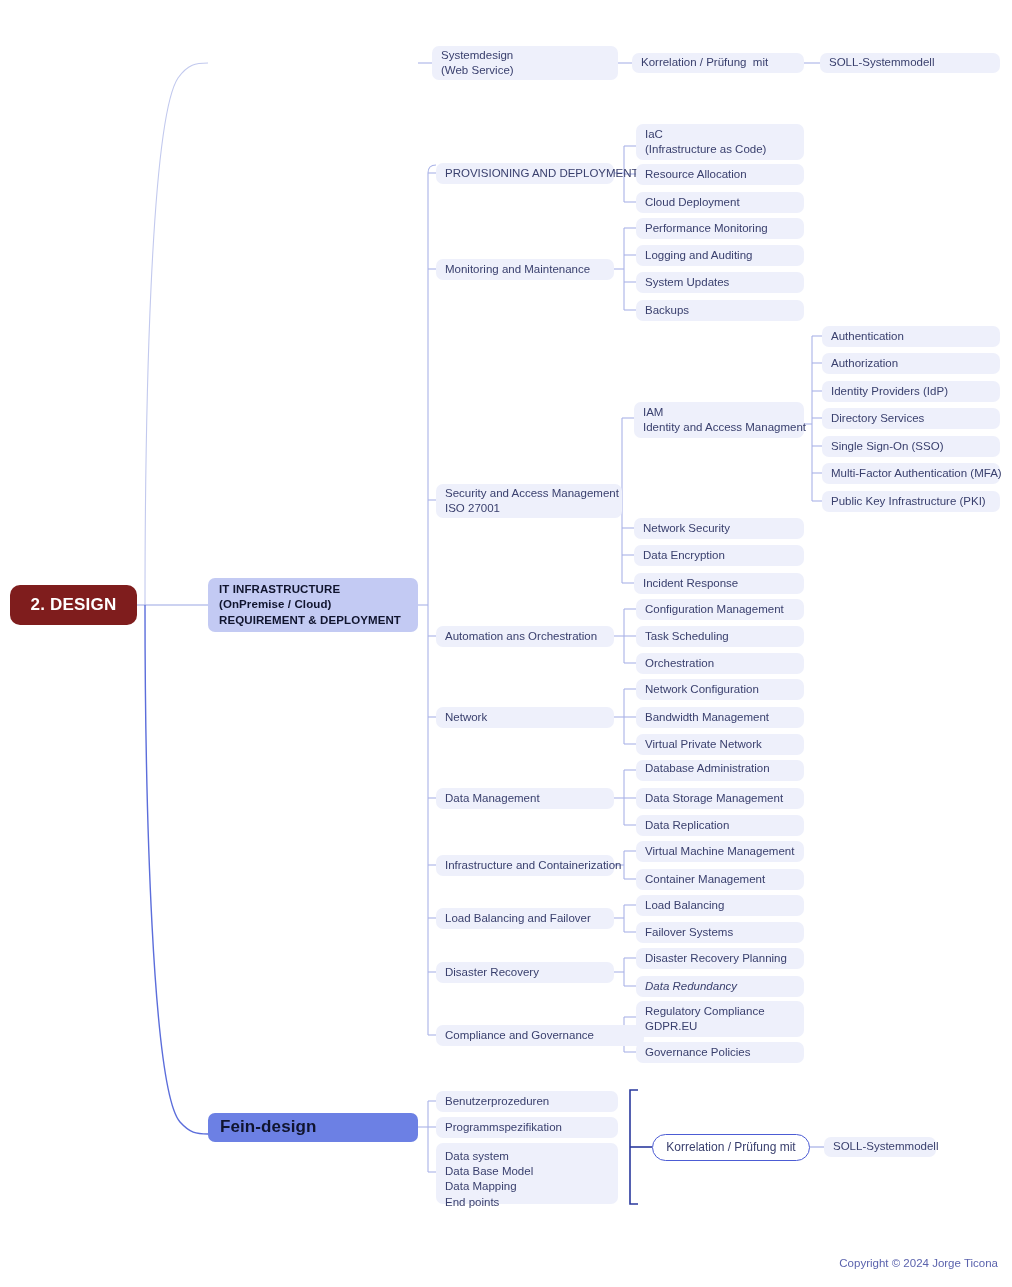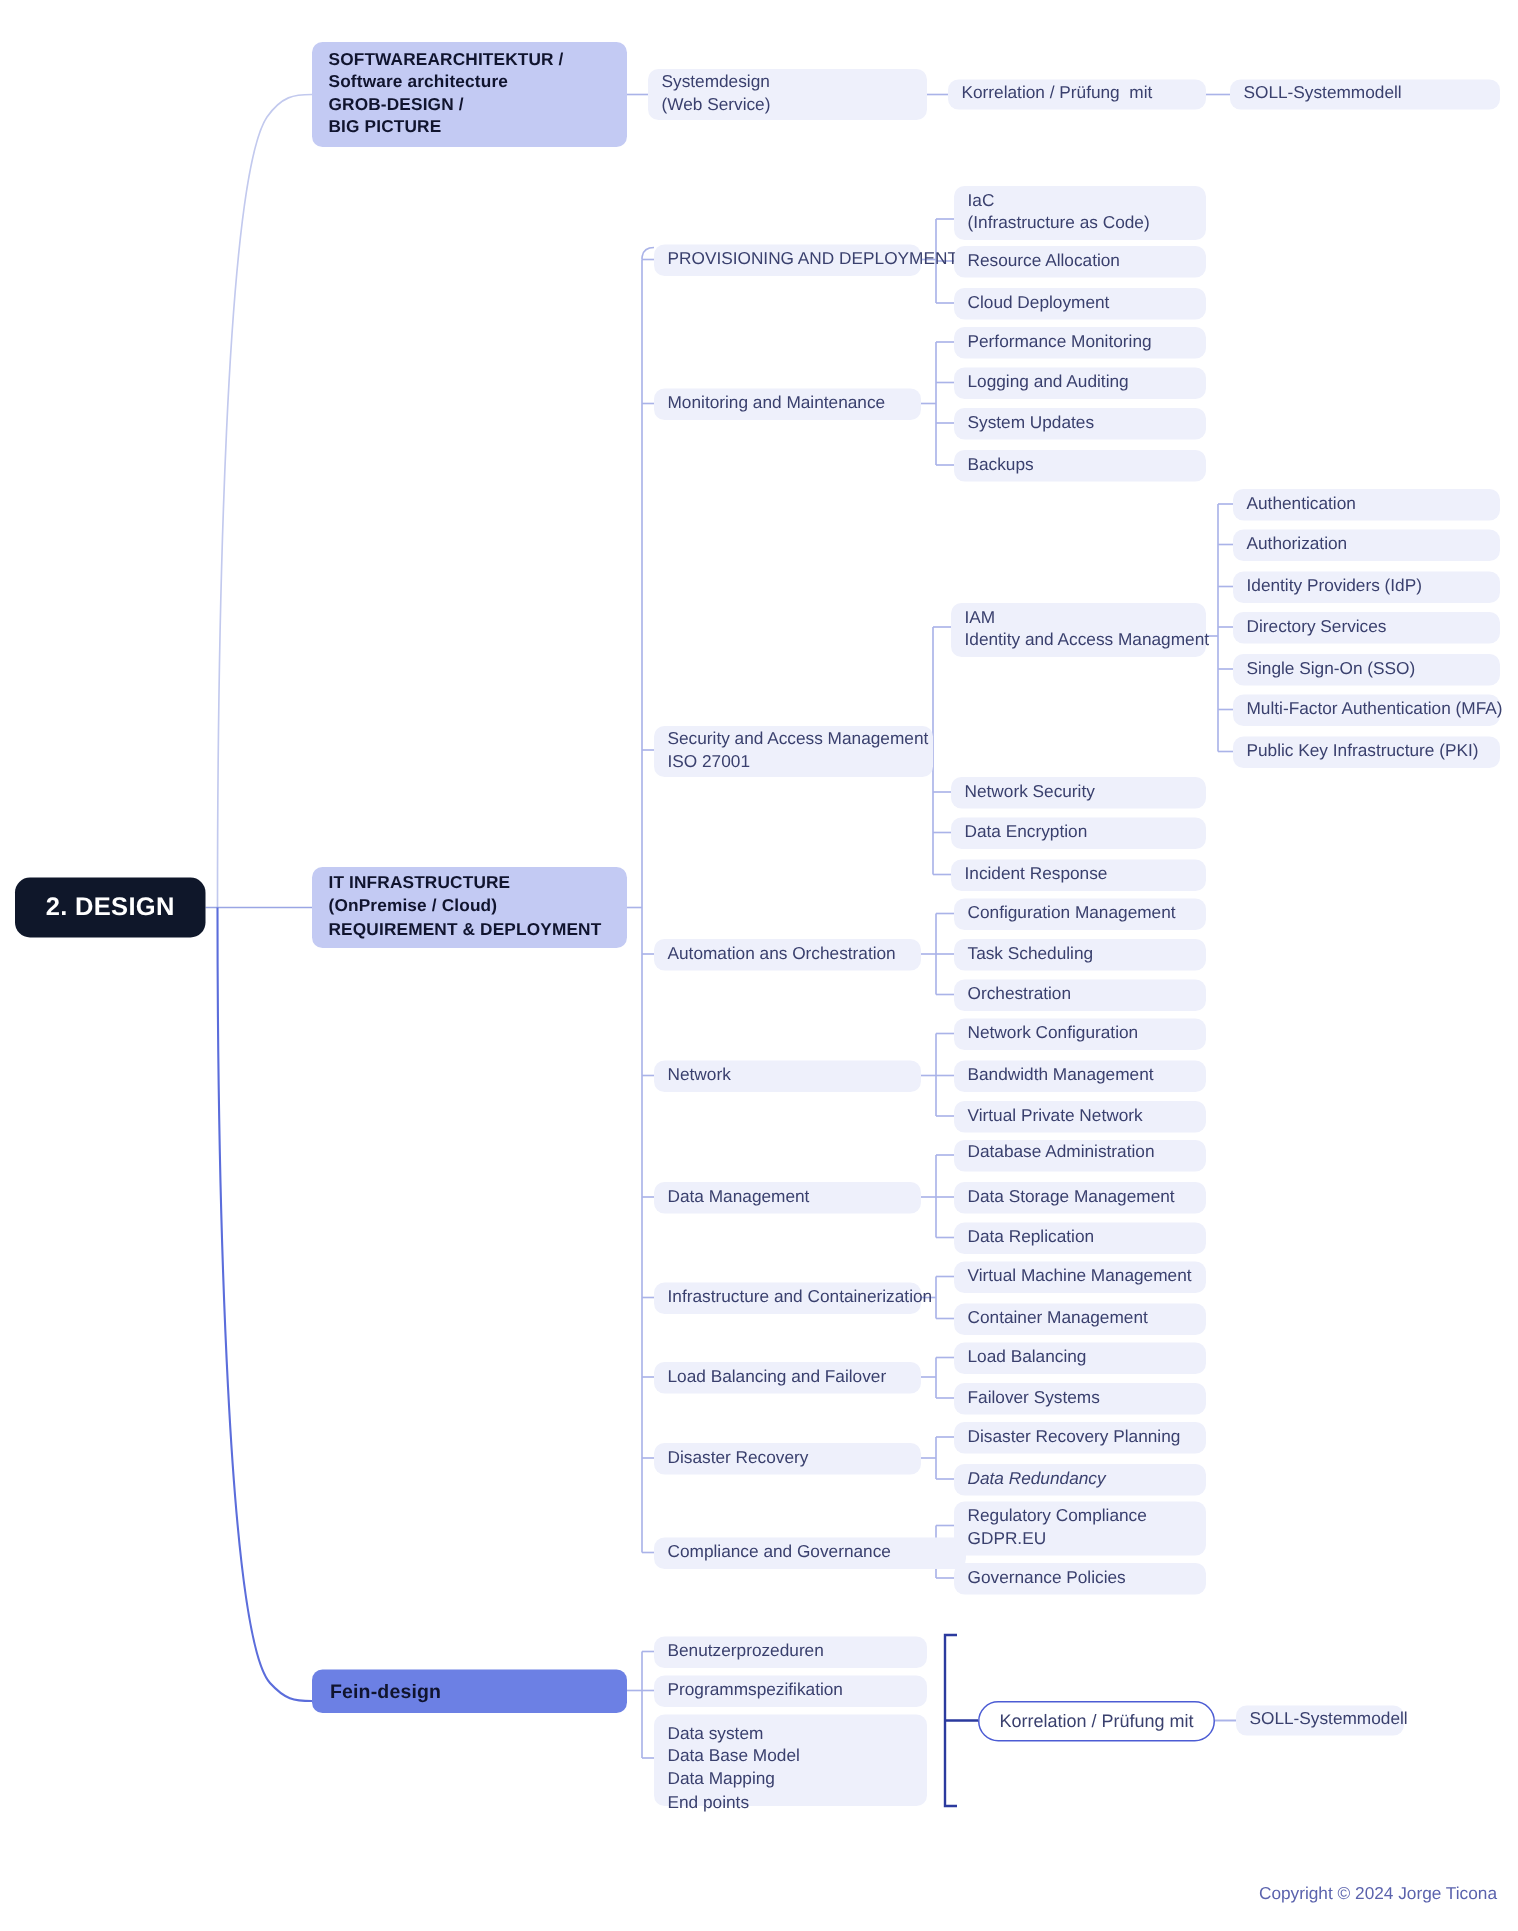--- a/index.html
+++ b/index.html
@@ -25,42 +25,42 @@
     position:absolute;
     box-sizing:border-box;
     display:flex;
     align-items:center;
     border-radius:8px;
     white-space:pre;
     line-height:1.32;
   }
   
   .root{
-    background:#0f172a;
+    background:#7f1d1d;
     color:#ffffff;
     font-weight:bold;
     font-size:17px;
     border-radius:10px;
     justify-content:center;
     letter-spacing:.2px;
   }
   
   .l1{
     background:#c3caf3;
     color:#10142e;
     font-weight:bold;
     font-size:11.5px;
     padding:8px 11px;
     border-radius:7px;
     letter-spacing:.1px;
   }
   .l1.fein{
     background:#6c80e4;
     color:#10142e;
-    font-size:13px;
+    font-size:17px;
     padding:8px 12px;
   }
   
   .l2{
     background:#eef0fb;
     color:#3a406e;
     font-size:11.5px;
     padding:5px 9px;
     border-radius:7px;
   }
@@ -237,26 +237,20 @@
     </g>
     <g fill="none" stroke="#aab3e8" stroke-width="1.3">
       <path d="M810,1147 L824,1147"></path>
     </g>
   </svg>
 
   <div class="node root" style="left:10px; top:585px; width:127px; height:40px;">
     <span>2. DESIGN</span>
   </div>
 
-  <div class="node l1" style="left:208px; top:28px; width:210px; height:70px;">
-    <span>SOFTWAREARCHITEKTUR /
-Software architecture
-GROB-DESIGN /
-BIG PICTURE</span>
-  </div>
   <div class="node l2" style="left:432px; top:46px; width:186px; height:34px;">
     <span>Systemdesign
 (Web Service)</span>
   </div>
   <div class="node l3" style="left:632px; top:53px; width:172px; height:20px;">
     <span>Korrelation / Prüfung  mit</span>
   </div>
   <div class="node l3" style="left:820px; top:53px; width:180px; height:20px;">
     <span>SOLL-Systemmodell</span>
   </div>

